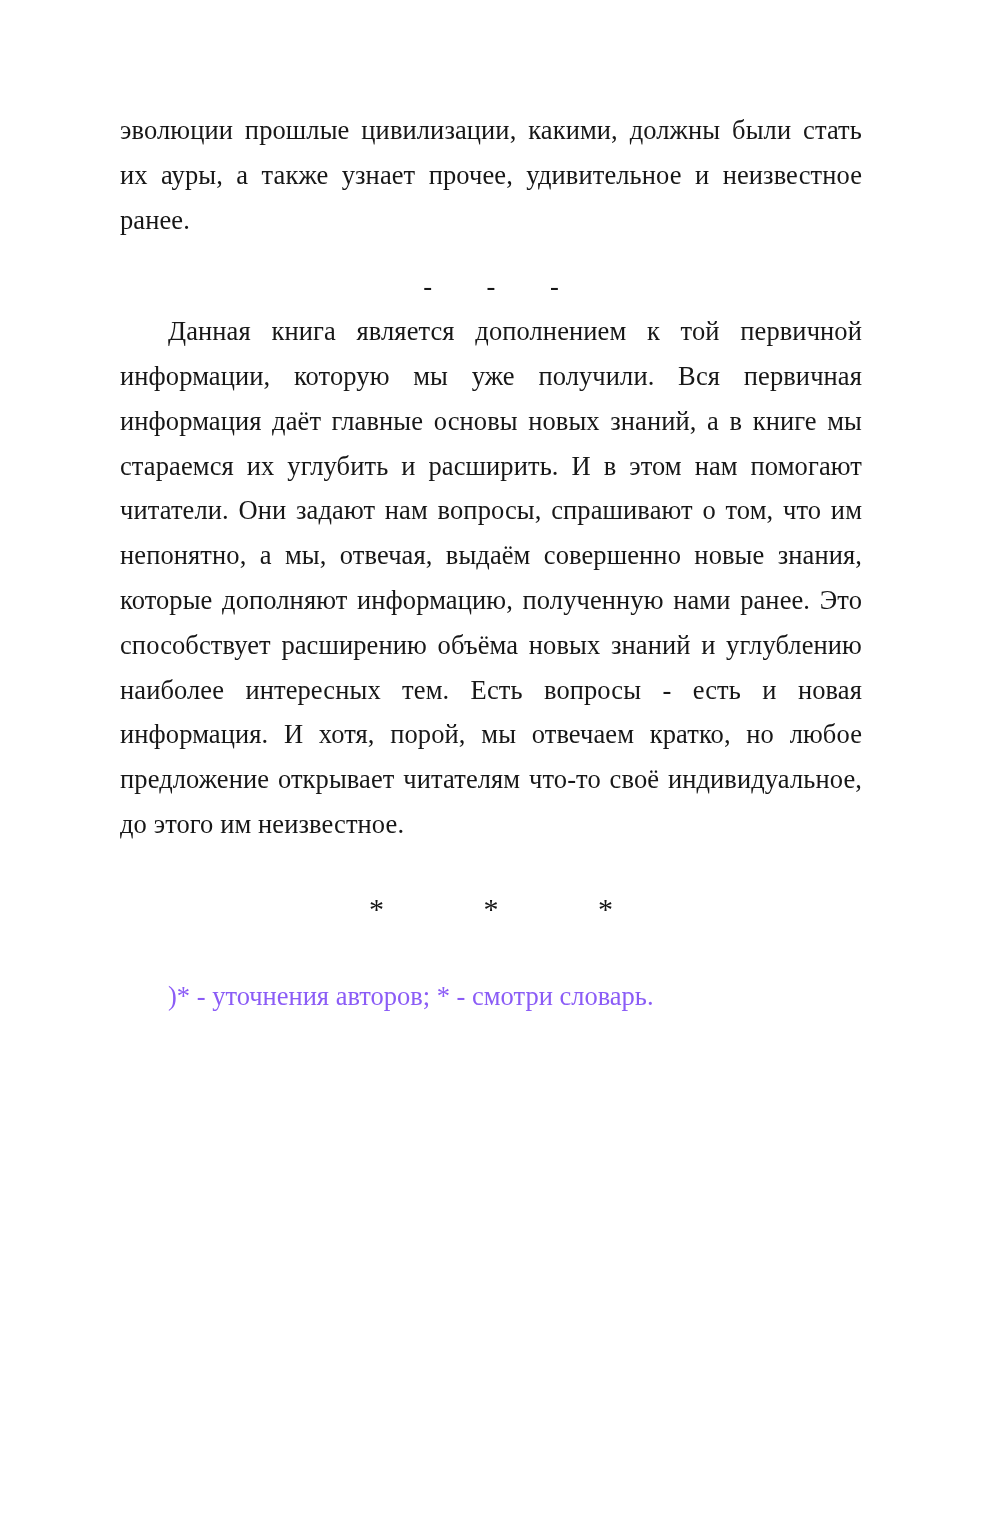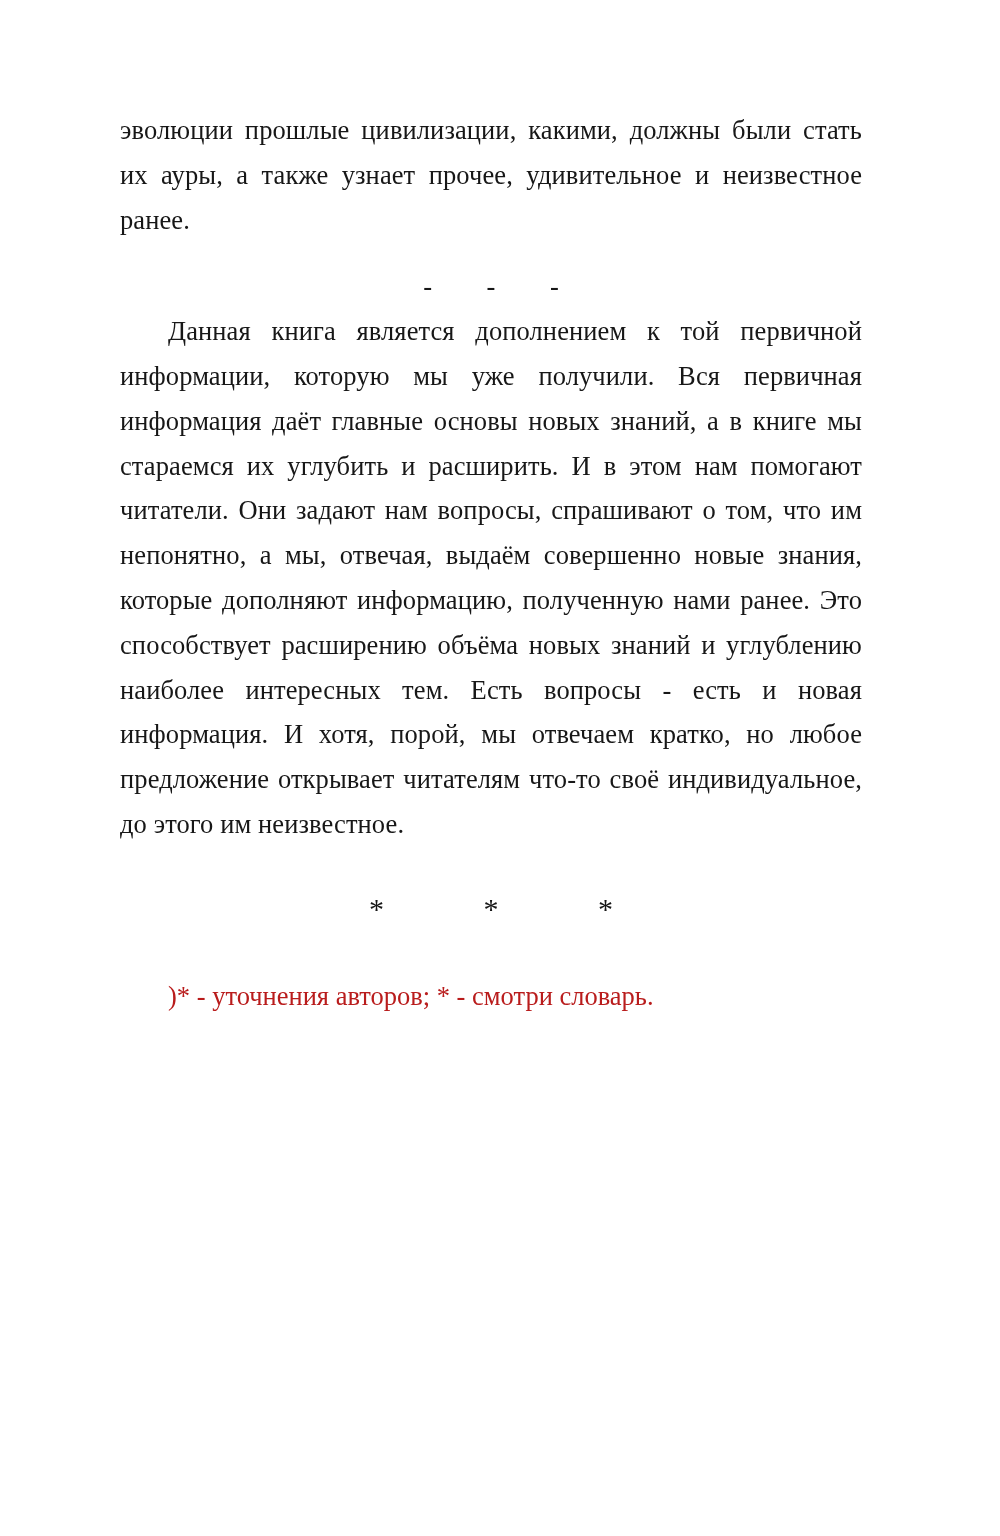--- a/index.html
+++ b/index.html
@@ -58,21 +58,21 @@
     color: #171717;
   }
   .spacer-1 { height: 22px; }
   .spacer-2 { height: 40px; }
   .spacer-3 { height: 44px; }
   .footnote {
     margin: 0;
     font-size: 26.5px;
     line-height: 42px;
     text-indent: 48px;
-    color: #b91c1c;
+    color: #8b5cf6;
   }
   .page-number {
     position: absolute;
     right: 120px;
     top: 1404px;
     font-size: 34px;
     line-height: 40px;
     color: #141414;
     font-family: "Liberation Serif", "DejaVu Serif", serif;
   }

